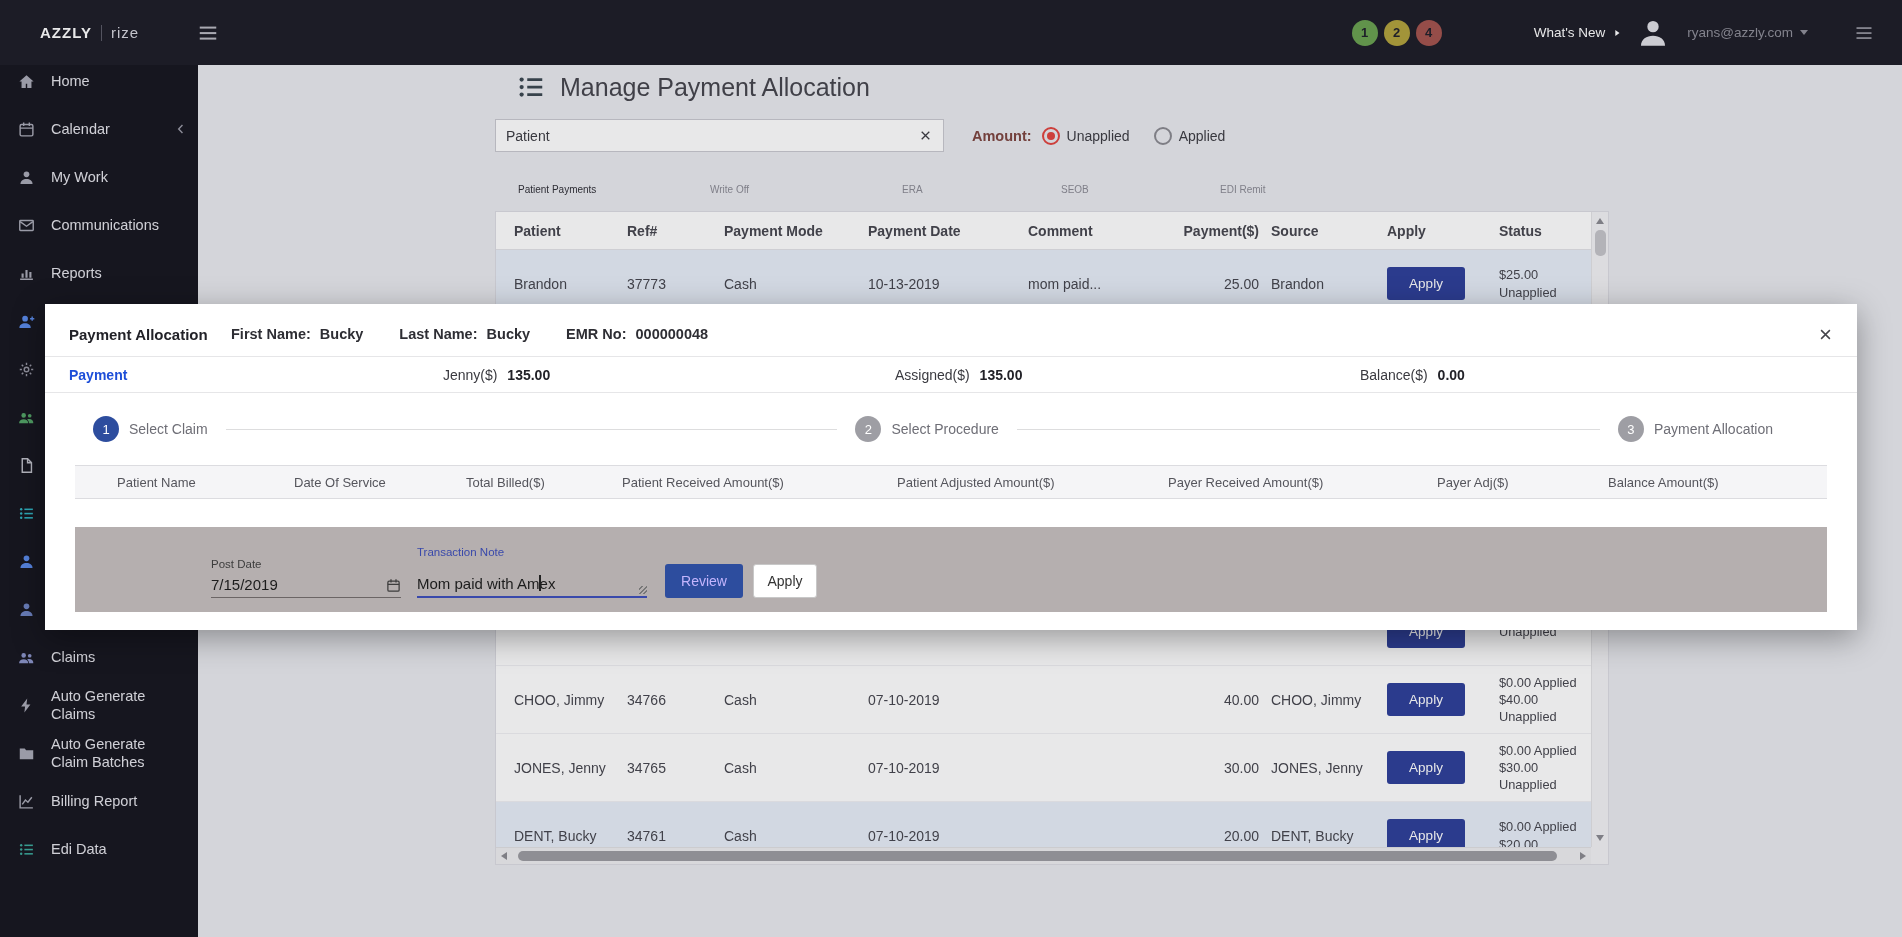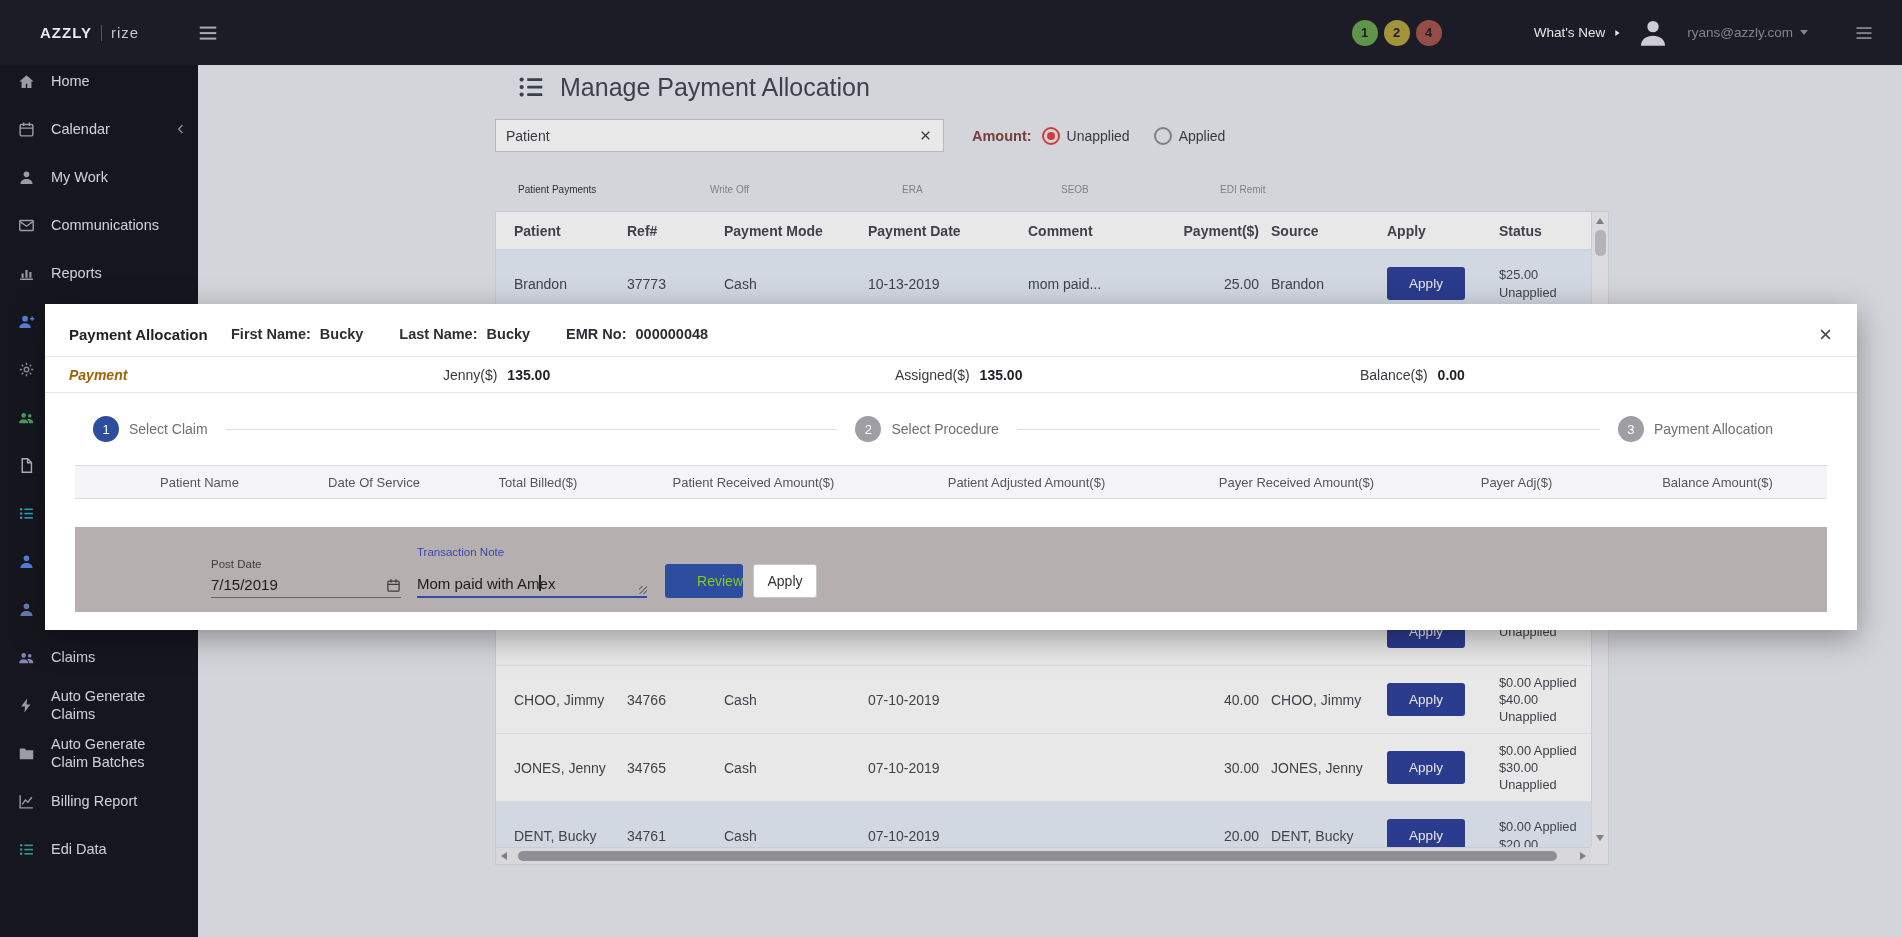--- a/index.html
+++ b/index.html
@@ -113,60 +113,60 @@
   .m-head{ display:flex; align-items:center; height:53px; padding:8px 24px 0 24px;
     border-bottom:1px solid #e6e6e8; }
   .m-title{ font-size:15px; font-weight:bold; color:#222228; width:162px; }
   .m-patient{ display:flex; }
   .m-field{ margin-right:36px; font-size:14.5px; }
   .m-field-label{ font-weight:bold; color:#2e2e34; }
   .m-field-value{ font-weight:bold; color:#2e2e34; margin-left:5px; }
   .m-close{ margin-left:auto; width:15px; height:15px; color:#44444a; cursor:pointer; }
   .m-summary{ display:flex; align-items:center; height:36px; padding:0 24px; border-bottom:1px solid #e6e6e8;
     font-size:14px; }
-  .m-payment{ width:374px; font-weight:bold; color:#a16207;font-style:italic; }
+  .m-payment{ width:374px; font-weight:bold; color:#1d4ed8; }
   .m-sums{ display:flex; flex:1; }
   .m-sum{ width:452px; }
   .m-sums .m-sum:nth-of-type(2){ width:465px; }
   .m-sums .m-sum:nth-of-type(3){ width:auto; }
   .m-sum-label{ color:#3a3a40; }
   .m-sum-value{ font-weight:bold; color:#222228; margin-left:6px; }
   .stepper{ display:flex; align-items:center; height:72px; padding:0 48px; }
   .step{ display:flex; align-items:center; flex:1; }
   .step:last-child{ flex:0 0 auto; }
   .step-circle{ width:26px; height:26px; border-radius:50%; background:#9e9ea4; color:#fff;
     display:flex; align-items:center; justify-content:center; font-size:13px; flex:0 0 26px; }
   .step.active .step-circle{ background:#2d4d9e; }
   .step-label{ margin-left:10px; font-size:14px; color:#6e6e76; white-space:nowrap; }
   .connector{ flex:1; height:1px; background:#ddddde; margin:0 18px; }
   .m-table-head{ display:flex; align-items:center; height:34px; margin:0 30px; padding-left:30px;
     background:#f5f5f7; border-top:1px solid #dcdce0; border-bottom:1px solid #dcdce0;
-    font-size:13px; color:#55555c;text-align:center; }
+    font-size:13px; color:#55555c; }
   .kcell{ padding-left:12px; overflow:hidden; white-space:nowrap; }
   .k1{ width:177px; } .k2{ width:172px; } .k3{ width:156px; } .k4{ width:275px; }
   .k5{ width:271px; } .k6{ width:269px; } .k7{ width:171px; } .k8{ flex:1; }
   .m-table-body{ height:28px; background:#fff; }
   .m-form{ display:flex; align-items:flex-end; height:85px; margin:0 30px; background:#b5afaf;
     padding:0 0 14px 136px; }
   .f-group{ display:flex; flex-direction:column; justify-content:flex-end; height:58px; }
   .f-date{ width:190px; margin-right:16px; }
   .f-amount{ width:190px; margin-right:16px; }
   .f-note{ width:230px; height:66px; margin-right:18px; }
   .f-label{ font-size:11.5px; color:#3d3d3d; margin-bottom:6px; }
   .f-label-blue{ color:#3949ab; margin-bottom:12px; }
   .f-value-row{ display:flex; justify-content:space-between; align-items:flex-end;
     border-bottom:1px solid #6b6565; padding-bottom:4px; }
   .f-note-row{ border-bottom:2px solid #3949ab; min-height:28px; position:relative; }
   .f-value{ font-size:15px; color:#1c1c1c; white-space:nowrap; }
   .f-cal{ width:15px; height:15px; color:#3d3d3d; cursor:pointer; }
   .f-caret{ position:absolute; left:122px; bottom:5px; width:1.5px; height:16px; background:#222; }
   .f-resize{ position:absolute; right:0; bottom:2px; width:8px; height:8px;
     background:repeating-linear-gradient(135deg, transparent 0 2px, #777 2px 3.2px); }
-  .m-review{ height:34px; width:78px; border:none; border-radius:3px; background:#2d4d9e; color:#84cc16;
-    font-size:14px; font-family:"Liberation Sans",sans-serif; margin-right:10px; cursor:pointer;text-align:right; }
+  .m-review{ height:34px; width:78px; border:none; border-radius:3px; background:#2d4d9e; color:#c4b5fd;
+    font-size:14px; font-family:"Liberation Sans",sans-serif; margin-right:10px; cursor:pointer; }
   .m-apply{ height:34px; width:64px; border:1px solid #c8c8c8; border-radius:3px; background:#fff;
     color:#333; font-size:14px; font-family:"Liberation Sans",sans-serif; cursor:pointer; }
 </style>
 </head>
 <body>
 
 <div class="topbar">
   <div class="logo">
     <span class="logo-a">AZZLY</span>
     <span class="logo-sep"></span>

